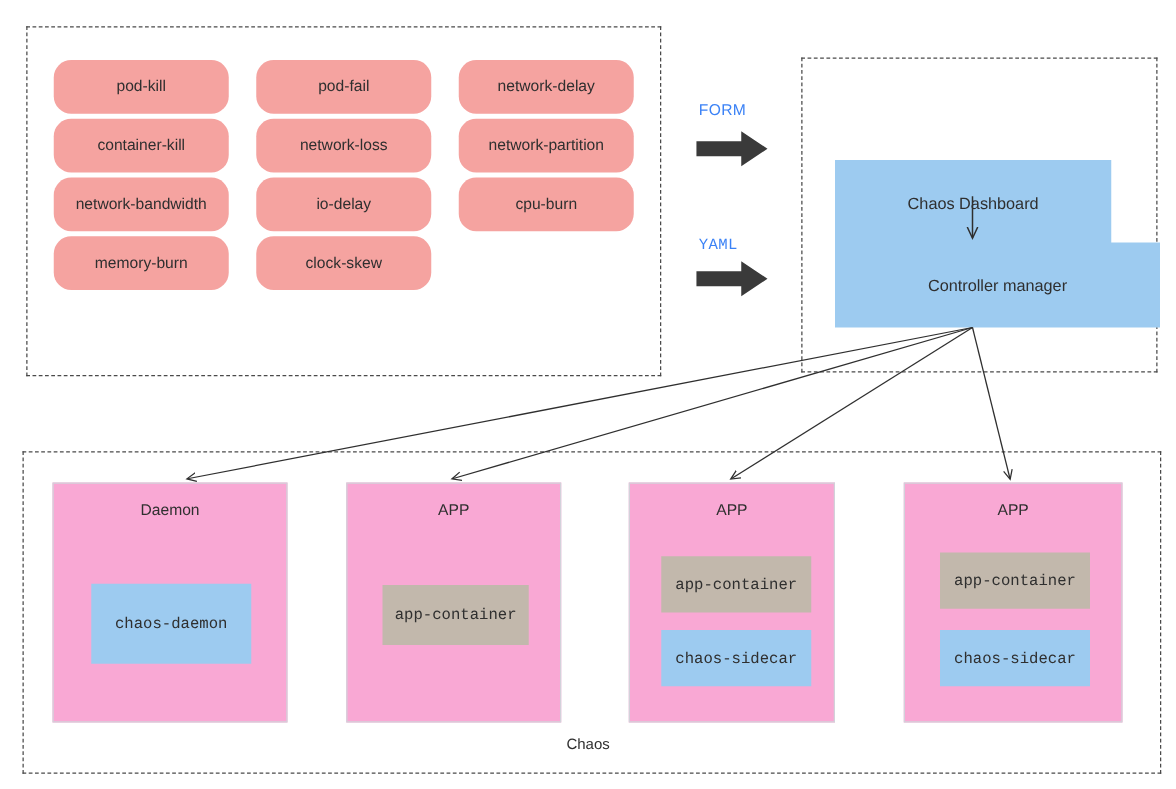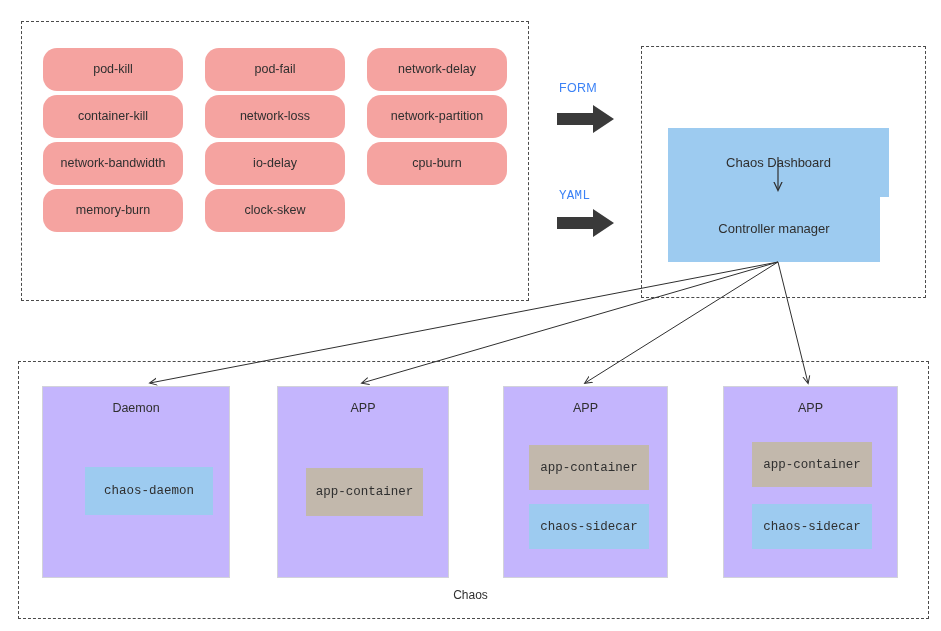--- a/index.html
+++ b/index.html
@@ -54,21 +54,21 @@
     position: absolute;
     background: #9dcbf0;
     display: flex;
     align-items: center;
     justify-content: center;
     font-size: 13px;
     color: #2f2f2f;
     box-sizing: border-box;
   }
   #chaos-dashboard-box { left: 668px; top: 88px; width: 221px; height: 69px; margin-top: 40px; }
-  #controller-manager-box { left: 668px; top: 194px; width: 212px; height: 68px; }
+  #controller-manager-box { left: 668px; top: 194px; width: 260px; height: 68px; }
 
   .flow-label {
     position: absolute;
     font-size: 12.5px;
     color: #3b82f6;
     letter-spacing: 0.3px;
   }
   #form-label { left: 559px; top: 81px; }
   #yaml-label { left: 559px; top: 189px; font-family: Liberation Mono, monospace; }
 
@@ -76,21 +76,21 @@
     position: absolute;
     width: 58px;
     height: 30px;
   }
   #form-arrow { left: 557px; top: 104px; }
   #yaml-arrow { left: 557px; top: 208px; }
 
   .pod-box {
     position: absolute;
     border: 1px solid #d2d2da;
-    background: #c4b5fd;
+    background: #f9a8d4;
     box-sizing: border-box;
   }
   #pod-box-0 { left: 42px;  top: 386px; width: 188px; height: 192px; }
   #pod-box-1 { left: 277px; top: 386px; width: 172px; height: 192px; }
   #pod-box-2 { left: 503px; top: 386px; width: 165px; height: 192px; }
   #pod-box-3 { left: 723px; top: 386px; width: 175px; height: 192px; }
 
   .pod-title {
     position: absolute;
     left: 0;
@@ -181,21 +181,21 @@
 
   <svg id="fanout-svg">
     <line x1="778" y1="262" x2="150" y2="383" stroke="#2f2f2f" stroke-width="1" marker-end="url(#thin-arrow)"></line>
     <line x1="778" y1="262" x2="362" y2="383" stroke="#2f2f2f" stroke-width="1" marker-end="url(#thin-arrow)"></line>
     <line x1="778" y1="262" x2="585" y2="383" stroke="#2f2f2f" stroke-width="1" marker-end="url(#thin-arrow)"></line>
     <line x1="778" y1="262" x2="808" y2="383" stroke="#2f2f2f" stroke-width="1" marker-end="url(#thin-arrow)"></line>
   </svg>
 
   <div class="pod-box" id="pod-box-0">
     <div class="pod-title">Daemon</div>
-    <div class="container-chip chip-blue" style="left:42px; top:80px; width:128px; height:48px;text-align:center;">chaos-daemon</div>
+    <div class="container-chip chip-blue" style="left:30px; top:80px; width:128px; height:64px;text-align:center;">chaos-daemon</div>
   </div>
 
   <div class="pod-box" id="pod-box-1">
     <div class="pod-title">APP</div>
     <div class="container-chip chip-tan" style="left:28px; top:81px; width:117px; height:48px;">app-container</div>
   </div>
 
   <div class="pod-box" id="pod-box-2">
     <div class="pod-title">APP</div>
     <div class="container-chip chip-tan" style="left:25px; top:58px; width:120px; height:45px;">app-container</div>

